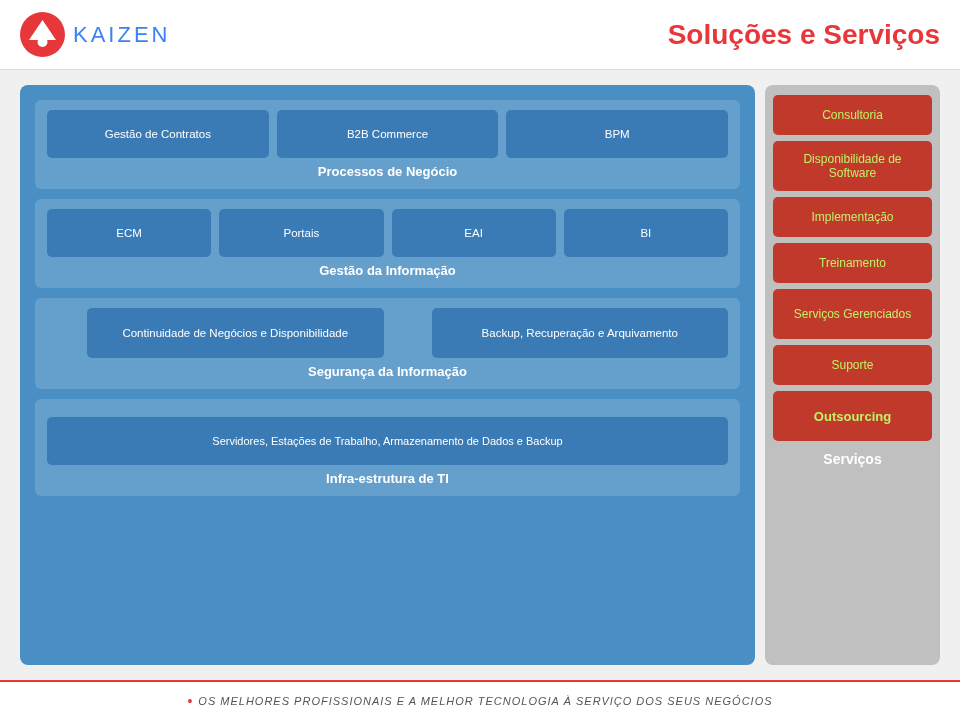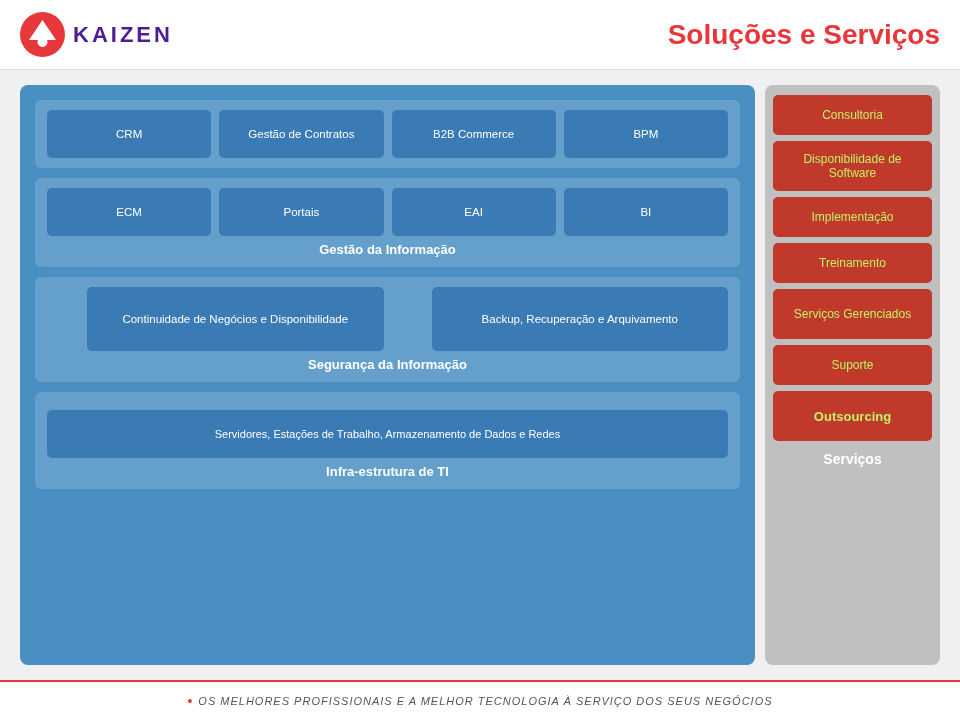--- a/index.html
+++ b/index.html
@@ -25,22 +25,22 @@
       display: flex;
       align-items: center;
       gap: 8px;
     }
     .logo-icon {
       width: 45px;
       height: 45px;
     }
     .logo-text {
       font-size: 22px;
-      font-weight: bold;
-      color: #4c1d95;
+      font-weight: normal;
+      color: #3b82f6;
       letter-spacing: 3px;
       text-transform: uppercase;
     }
     .page-title {
       font-size: 28px;
       font-weight: bold;
       color: #e8373a;
     }
 
     
@@ -91,21 +91,21 @@
       text-align: center;
       flex: 1;
       display: flex;
       align-items: center;
       justify-content: center;
       min-height: 48px;
     }
     .card-wide {
       background: #3a7ab5;
       border-radius: 5px;
-      padding: 26px 12px;
+      padding: 19px 12px;
       color: white;
       font-size: 11.5px;
       text-align: center;
       flex: 1;
       display: flex;
       align-items: center;
       justify-content: center;
       min-height: 48px;
       margin-left: 40px;
     }
@@ -186,25 +186,25 @@
   </div>
   <span class="page-title">Soluções e Serviços</span>
 </div>
 
 <div class="main-content">
 
   <div class="left-panel">
 
     <div class="section-box">
       <div class="card-row">
-        <div class="card">CRM</div>
         <div class="card">Gestão de Contratos</div>
         <div class="card">B2B Commerce</div>
         <div class="card">BPM</div>
       </div>
+      <div class="section-label">Processos de Negócio</div>
     </div>
 
     <div class="section-box">
       <div class="card-row">
         <div class="card">ECM</div>
         <div class="card">Portais</div>
         <div class="card">EAI</div>
         <div class="card">BI</div>
       </div>
       <div class="section-label">Gestão da Informação</div>
@@ -213,21 +213,21 @@
     <div class="section-box">
       <div class="card-row">
         <div class="card-wide">Continuidade de Negócios e Disponibilidade</div>
         <div class="card-wide">Backup, Recuperação e Arquivamento</div>
       </div>
       <div class="section-label">Segurança da Informação</div>
     </div>
 
     <div class="section-box">
       <div style="margin-top:8px;">
-        <div class="card" style="width:100%; font-size:11px;">Servidores, Estações de Trabalho, Armazenamento de Dados e Redes</div>
+        <div class="card" style="width:100%; font-size:11px;">Servidores, Estações de Trabalho, Armazenamento de Dados e Backup</div>
       </div>
       <div class="section-label">Infra-estrutura de TI</div>
     </div>
 
   </div>
 
   <div class="right-panel">
     <div class="service-card">Consultoria</div>
     <div class="service-card dev">Disponibilidade de Software</div>
     <div class="service-card">Implementação</div>

